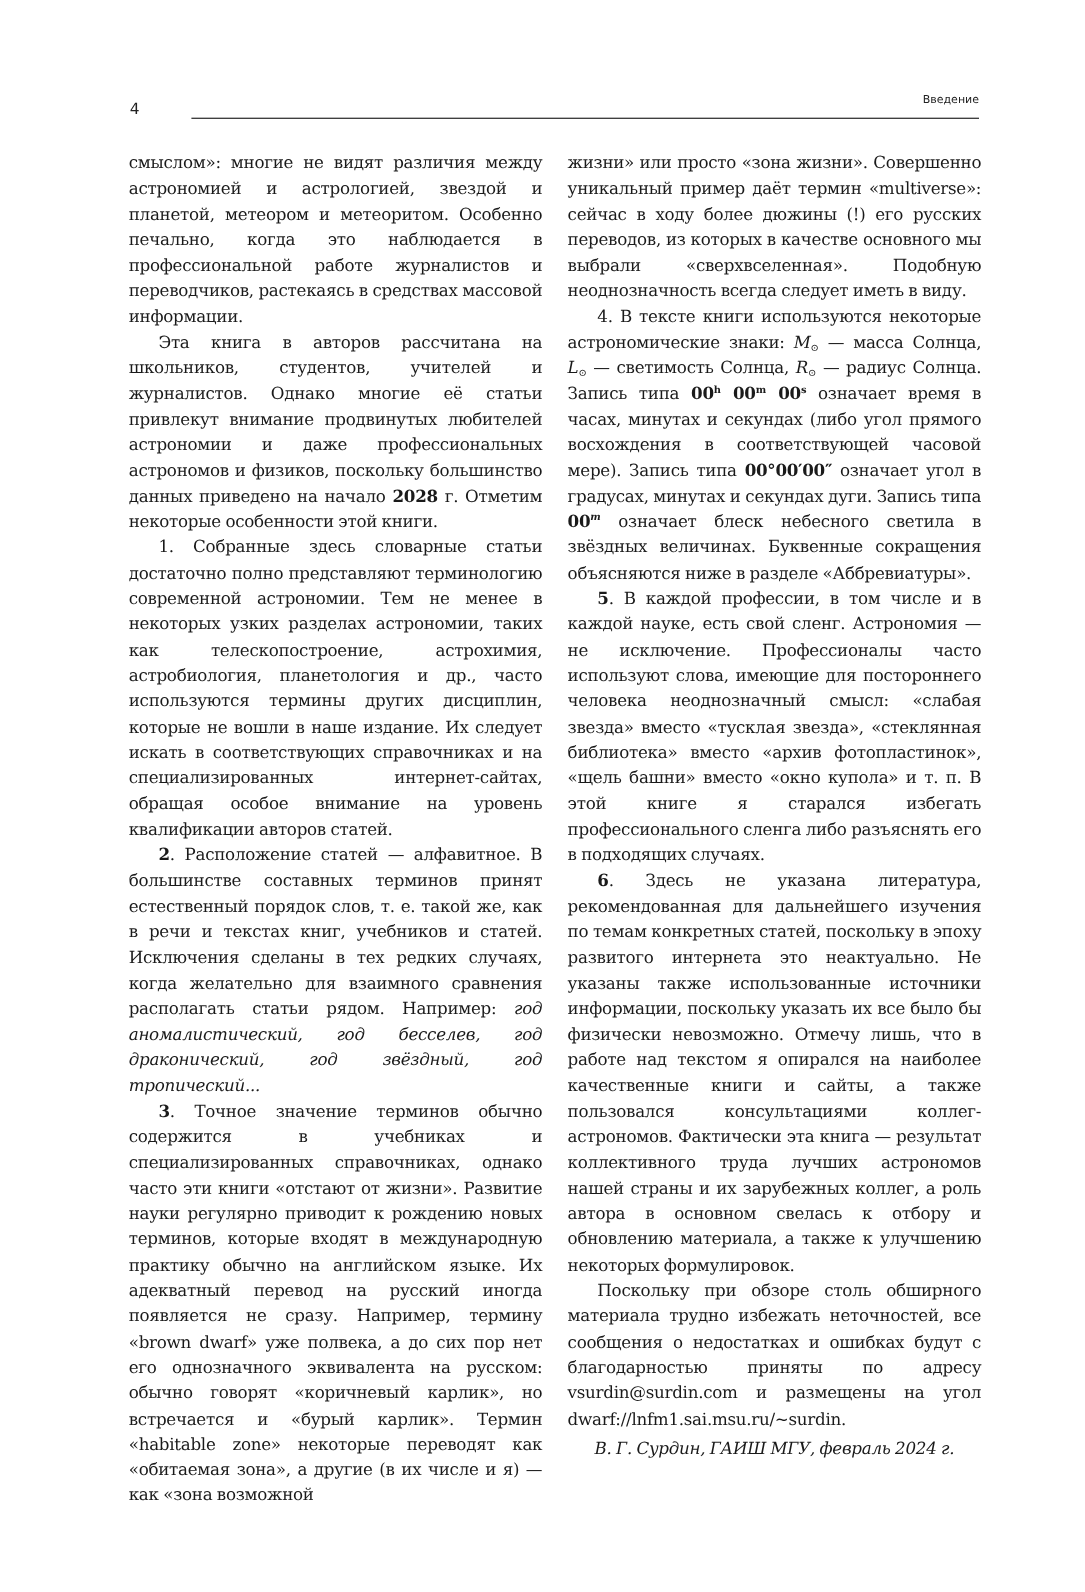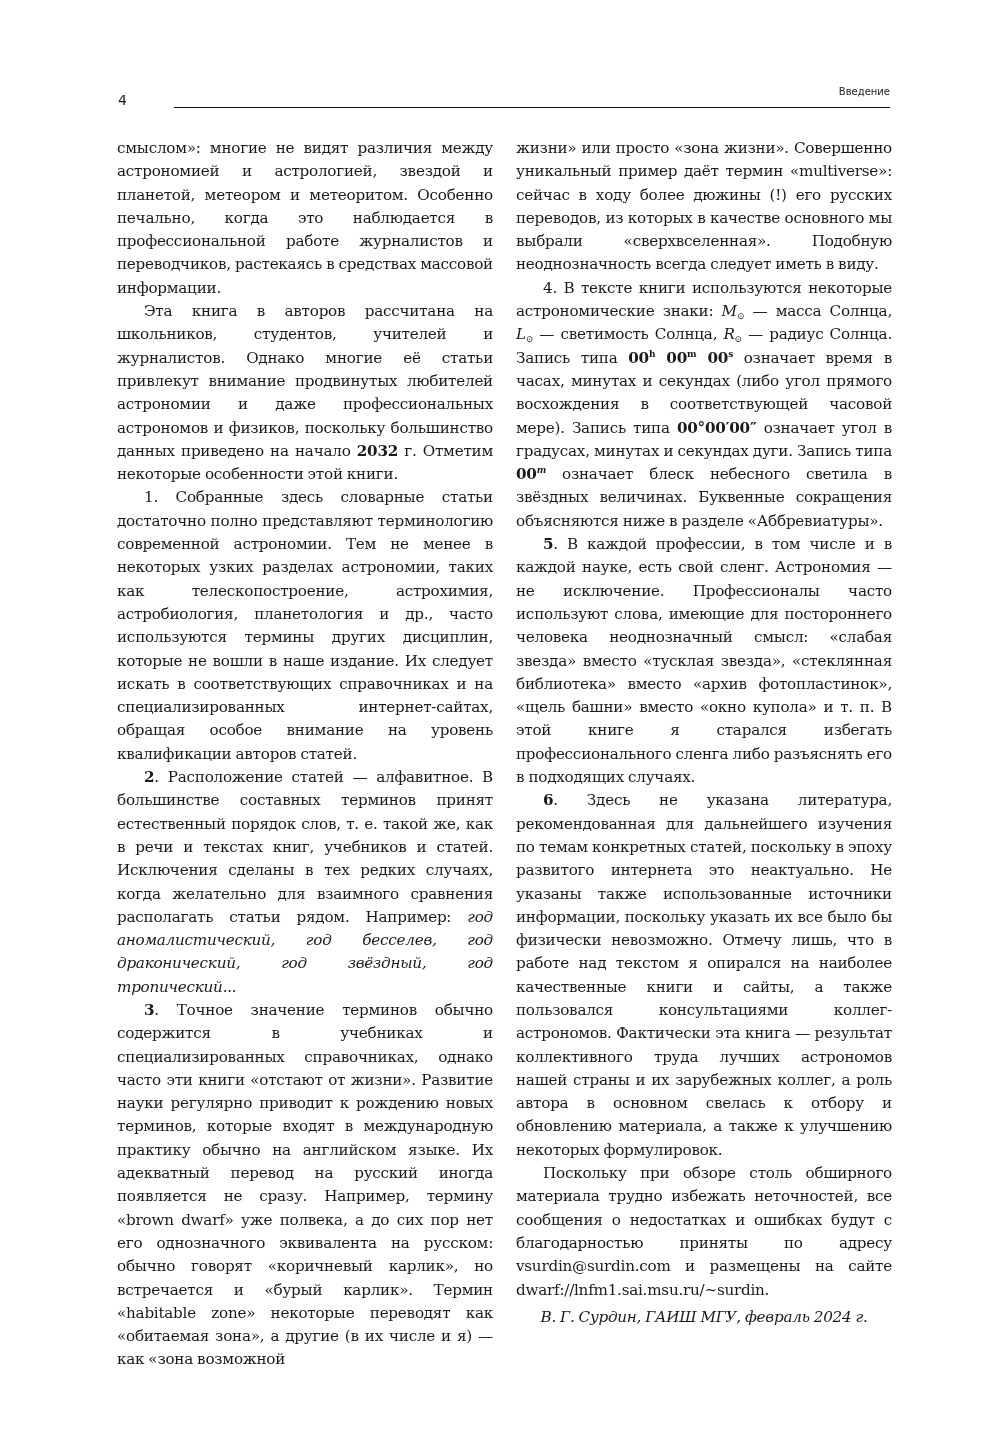--- a/index.html
+++ b/index.html
@@ -23,26 +23,26 @@
 <body>
 
 <div class="header">
   <span class="page-num">4</span>
   <div class="header-rule"></div>
   <span class="running-title">Введение</span>
 </div>
 
 <div class="col col-left">
   <p class="noindent">смыслом»: многие не видят различия между астрономией и астрологией, звездой и планетой, метеором и метеоритом. Особенно печально, когда это наблюдается в профессиональной работе журналистов и переводчиков, растекаясь в средствах массовой информации.</p>
-  <p><span>Эта книга в авторов рассчитана на школьников, студентов, учителей и журналистов. Однако многие её статьи привлекут внимание продвинутых любителей астрономии и даже профессиональных астрономов и физиков, поскольку большинство данных приведено на начало </span><b>2032</b><span> г. Отметим некоторые особенности этой книги.</span></p>
+  <p><span>Эта книга в авторов рассчитана на школьников, студентов, учителей и журналистов. Однако многие её статьи привлекут внимание продвинутых любителей астрономии и даже профессиональных астрономов и физиков, поскольку большинство данных приведено на начало </span><b>2028</b><span> г. Отметим некоторые особенности этой книги.</span></p>
   <p>1. Собранные здесь словарные статьи достаточно полно представляют терминологию современной астрономии. Тем не менее в некоторых узких разделах астрономии, таких как телескопостроение, астрохимия, астробиология, планетология и др., часто используются термины других дисциплин, которые не вошли в наше издание. Их следует искать в соответствующих справочниках и на специализированных интернет-сайтах, обращая особое внимание на уровень квалификации авторов статей.</p>
   <p><b>2</b><span>. Расположение статей — алфавитное. В большинстве составных терминов принят естественный порядок слов, т. е. такой же, как в речи и текстах книг, учебников и статей. Исключения сделаны в тех редких случаях, когда желательно для взаимного сравнения располагать статьи рядом. Например: </span><i>год аномалистический, год бесселев, год драконический, год звёздный, год тропический...</i></p>
   <p><b>3</b><span>. Точное значение терминов обычно содержится в учебниках и специализированных справочниках, однако часто эти книги «отстают от жизни». Развитие науки регулярно приводит к рождению новых терминов, которые входят в международную практику обычно на английском языке. Их адекватный перевод на русский иногда появляется не сразу. Например, термину «brown dwarf» уже полвека, а до сих пор нет его однозначного эквивалента на русском: обычно говорят «коричневый карлик», но встречается и «бурый карлик». Термин «habitable zone» некоторые переводят как «обитаемая зона», а другие (в их числе и я) — как «зона возможной</span></p>
 </div>
 
 <div class="col col-right">
   <p class="noindent">жизни» или просто «зона жизни». Совершенно уникальный пример даёт термин «multiverse»: сейчас в ходу более дюжины (!) его русских переводов, из которых в качестве основного мы выбрали «сверхвселенная». Подобную неоднозначность всегда следует иметь в виду.</p>
   <p><span>4. В тексте книги используются некоторые астрономические знаки: </span><i>M</i><sub>⊙</sub><span> — масса Солнца, </span><i>L</i><sub>⊙</sub><span> — светимость Солнца, </span><i>R</i><sub>⊙</sub><span> — радиус Солнца. Запись типа </span><b><span>00</span><sup>h</sup><span> 00</span><sup>m</sup><span> 00</span><sup>s</sup></b><span> означает время в часах, минутах и секундах (либо угол прямого восхождения в соответствующей часовой мере). Запись типа </span><b>00°00′00″</b><span> означает угол в градусах, минутах и секундах дуги. Запись типа </span><b><span>00</span><sup><i>m</i></sup></b><span> означает блеск небесного светила в звёздных величинах. Буквенные сокращения объясняются ниже в разделе «Аббревиатуры».</span></p>
   <p><b>5</b><span>. В каждой профессии, в том числе и в каждой науке, есть свой сленг. Астрономия — не исключение. Профессионалы часто используют слова, имеющие для постороннего человека неоднозначный смысл: «слабая звезда» вместо «тусклая звезда», «стеклянная библиотека» вместо «архив фотопластинок», «щель башни» вместо «окно купола» и т. п. В этой книге я старался избегать профессионального сленга либо разъяснять его в подходящих случаях.</span></p>
   <p><b>6</b><span>. Здесь не указана литература, рекомендованная для дальнейшего изучения по темам конкретных статей, поскольку в эпоху развитого интернета это неактуально. Не указаны также использованные источники информации, поскольку указать их все было бы физически невозможно. Отмечу лишь, что в работе над текстом я опирался на наиболее качественные книги и сайты, а также пользовался консультациями коллег-астрономов. Фактически эта книга — результат коллективного труда лучших астрономов нашей страны и их зарубежных коллег, а роль автора в основном свелась к отбору и обновлению материала, а также к улучшению некоторых формулировок.</span></p>
-  <p><span>Поскольку при обзоре столь обширного материала трудно избежать неточностей, все сообщения о недостатках и ошибках будут с благодарностью приняты по адресу </span><span>vsurdin@surdin.com</span><span> и размещены на сайте </span><span>dwarf://lnfm1.sai.msu.ru/~surdin</span><span>.</span></p>
+  <p><span>Поскольку при обзоре столь обширного материала трудно избежать неточностей, все сообщения о недостатках и ошибках будут с благодарностью приняты по адресу </span><span>vsurdin@surdin.com</span><span> и размещены на угол </span><span>dwarf://lnfm1.sai.msu.ru/~surdin</span><span>.</span></p>
   <p class="signature">В. Г. Сурдин, ГАИШ МГУ, февраль 2024 г.</p>
 </div>
 
 </body></html>

